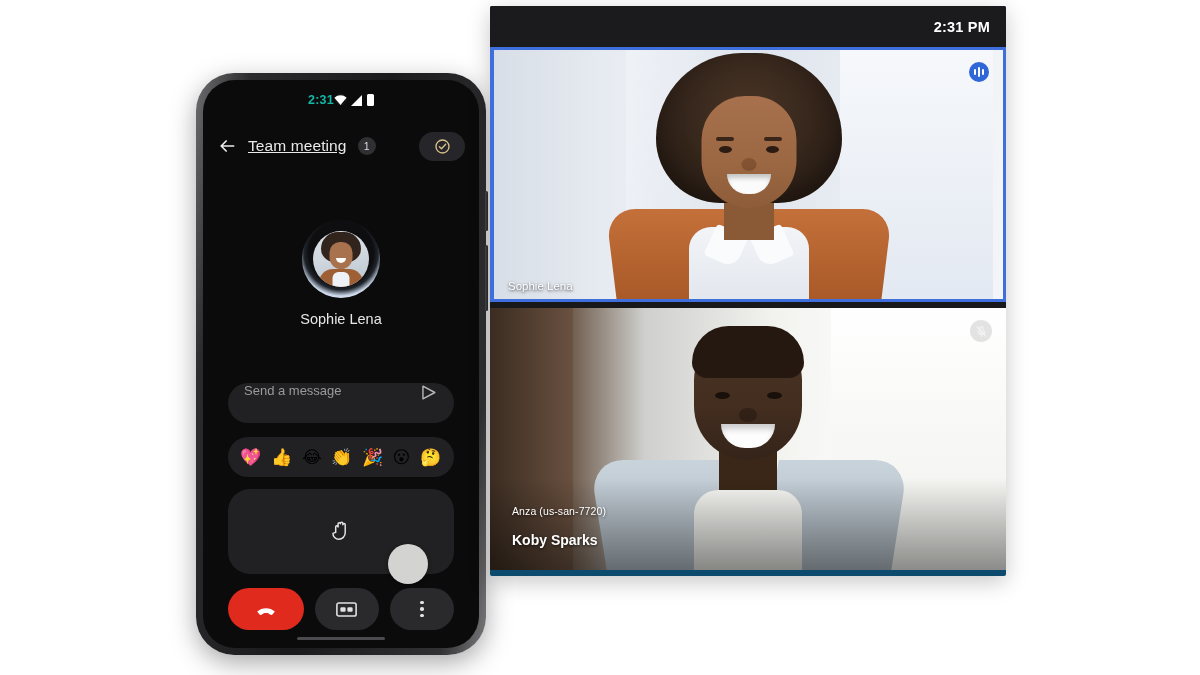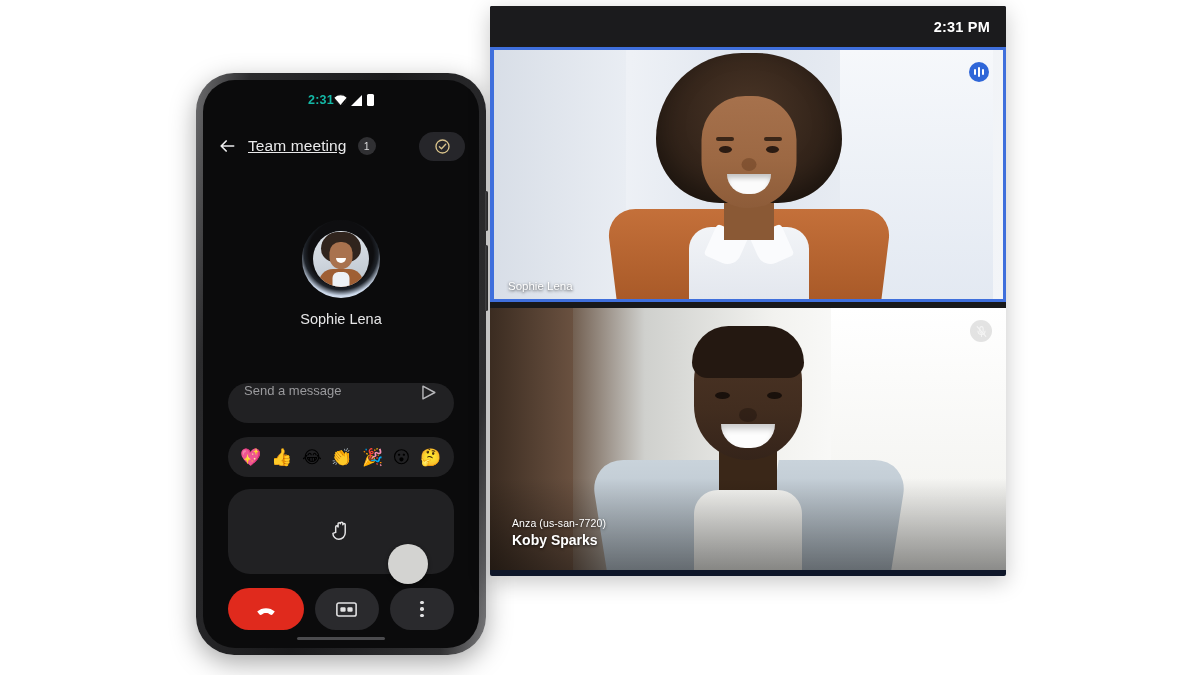--- a/index.html
+++ b/index.html
@@ -142,21 +142,21 @@
 
   #home-indicator {
     position: absolute; left: 50%; bottom: 8px; transform: translateX(-50%);
     width: 88px; height: 3.5px; border-radius: 2px; background: #4b4b4e;
   }
 
   
   #monitor {
     position: absolute; left: 490px; top: 6px;
     width: 516px; height: 570px;
-    background: #0f172a; border-radius: 2px;
+    background: #0c4a6e; border-radius: 2px;
     box-shadow: 0 6px 22px rgba(0,0,0,.22);
     overflow: hidden;
   }
   #monitor-topbar {
     height: 41px; display: flex; align-items: center; justify-content: flex-end;
     padding-right: 16px; background: #1b1b1d;
   }
   #monitor-time { color: #fff; font-size: 14.5px; font-weight: bold; letter-spacing: .2px; }
 
   .video-tile { position: relative; width: 100%; overflow: hidden; }
@@ -275,21 +275,21 @@
   
   .tile-label-one {
     position: absolute; left: 14px; bottom: 7px; color: #fff;
     font-size: 11.5px; text-shadow: 0 1px 3px rgba(0,0,0,.75);
   }
   .tile-label-stack {
     position: absolute; left: 22px; bottom: 22px; color: #fff;
     text-shadow: 0 1px 3px rgba(0,0,0,.7);
   }
   .tile-sub { font-size: 10.5px; letter-spacing: .1px; }
-  .tile-main { font-size: 14px; font-weight: bold; margin-top: 3px; }
+  .tile-main { font-size: 14px; font-weight: bold; margin-top: 15px; }
   #tile2-gradient {
     position: absolute; left: 0; right: 0; bottom: 0; height: 92px;
     background: linear-gradient(180deg, rgba(0,0,0,0), rgba(0,0,0,.42));
   }
   #speaking-badge {
     position: absolute; right: 14px; top: 12px;
     width: 20px; height: 20px; border-radius: 50%; background: #2f66d8;
     display: flex; align-items: center; justify-content: center; gap: 1.5px;
   }
   #speaking-badge i { width: 2.5px; background: #fff; border-radius: 2px; display: block; }

